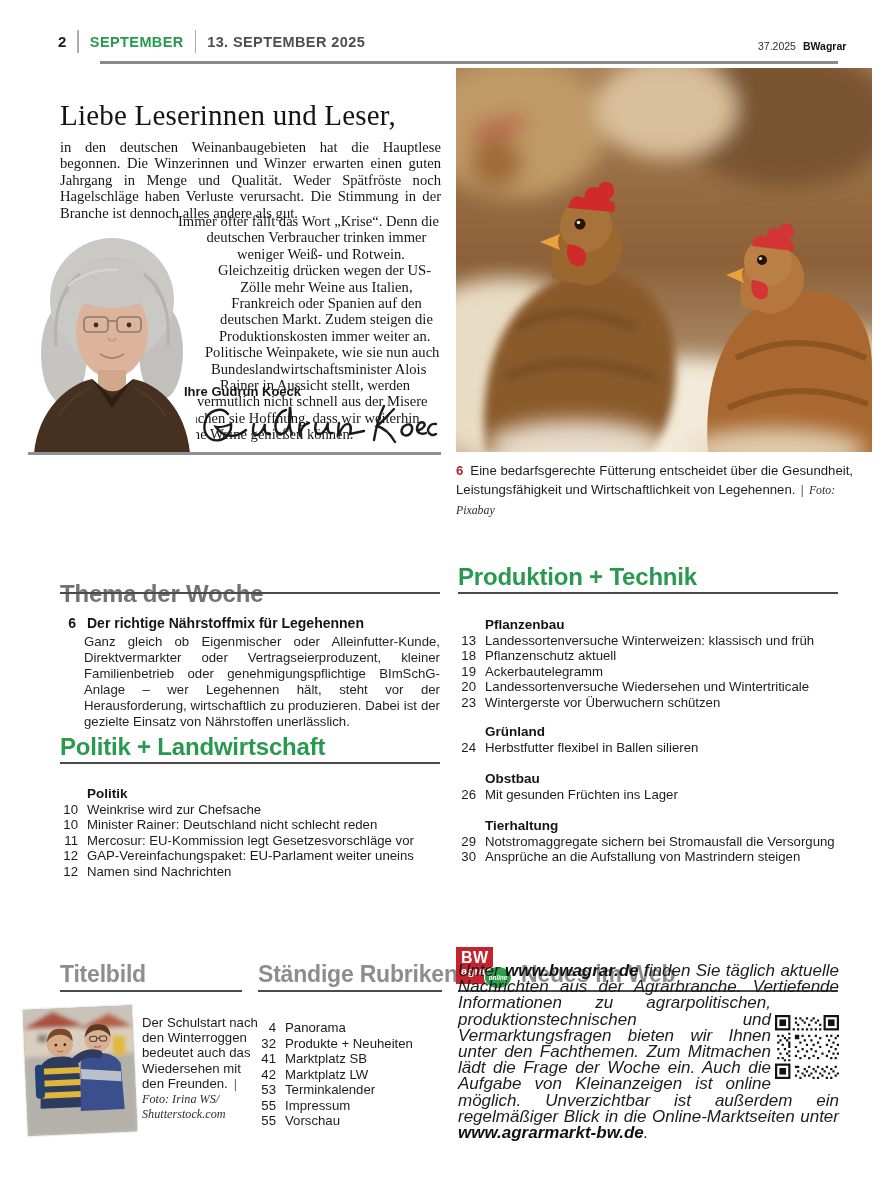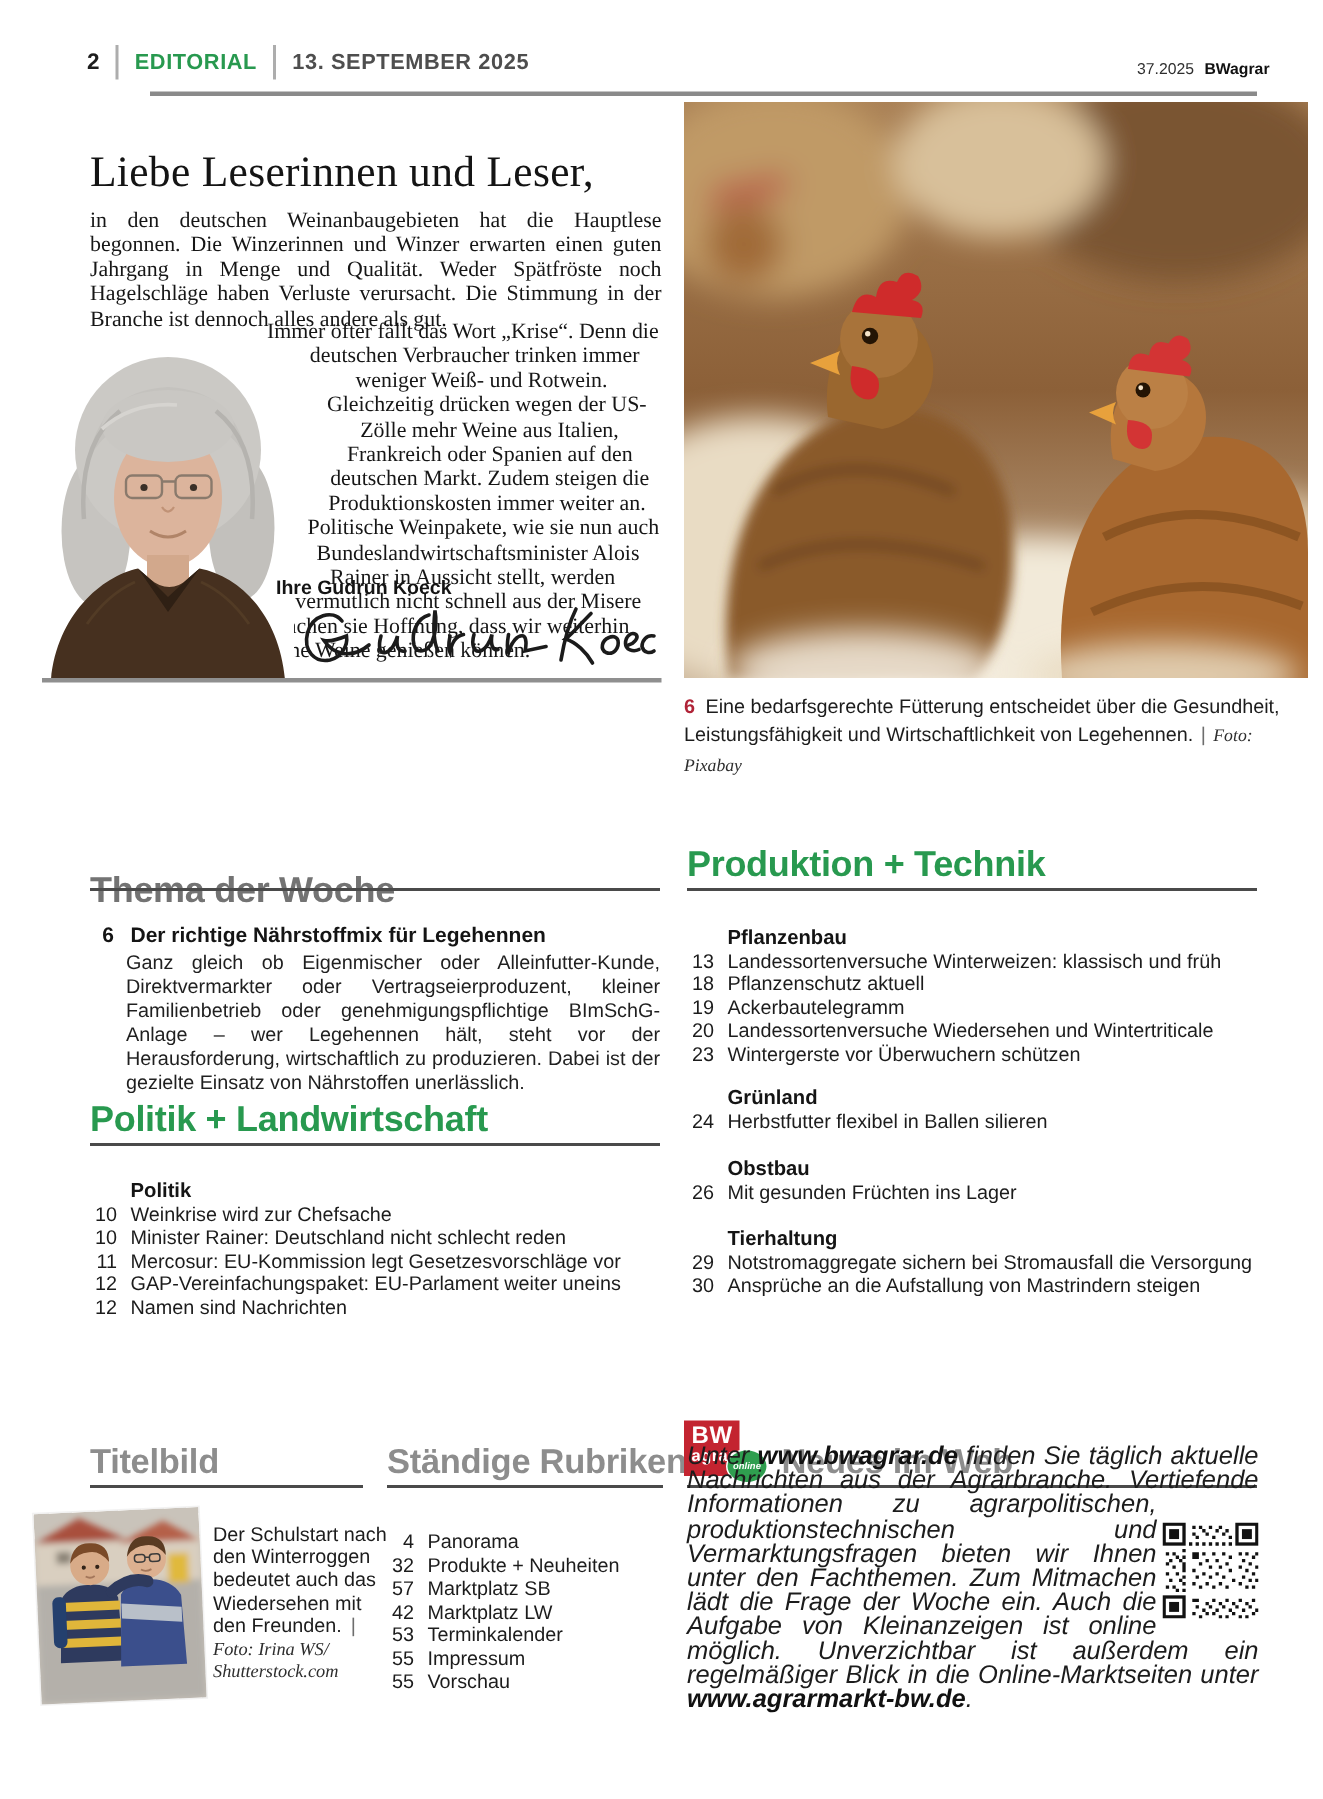--- a/index.html
+++ b/index.html
@@ -69,21 +69,21 @@
   .qr-float svg{margin:52px 0 0 14px;display:block;}
 </style>
 </head>
 <body>
 
 <div class="page">
 
   <div class="abs hdr">
     <span class="pno">2</span>
     <span class="vbar"></span>
-    <span class="sec">EDITORIAL</span>
+    <span class="sec">SEPTEMBER</span>
     <span class="vbar"></span>
     <span class="date">13. SEPTEMBER 2025</span>
   </div>
   <div class="abs hdr-r">
     <span class="iss">37.2025</span>
     <span class="mag">BWagrar</span>
   </div>
   <div class="abs hdr-rule"></div>
 
   <div class="abs ed-h">Liebe Leserinnen und Leser,</div>
@@ -343,21 +343,21 @@
   <div class="abs" style="left:258px;top:1020px;width:184px">
     <div class="toc-item">
         <span class="pg">4</span>
         <span>Panorama</span>
       </div>
     <div class="toc-item">
         <span class="pg">32</span>
         <span>Produkte + Neuheiten</span>
       </div>
     <div class="toc-item">
-        <span class="pg">57</span>
+        <span class="pg">41</span>
         <span>Marktplatz SB</span>
       </div>
     <div class="toc-item">
         <span class="pg">42</span>
         <span>Marktplatz LW</span>
       </div>
     <div class="toc-item">
         <span class="pg">53</span>
         <span>Terminkalender</span>
       </div>

